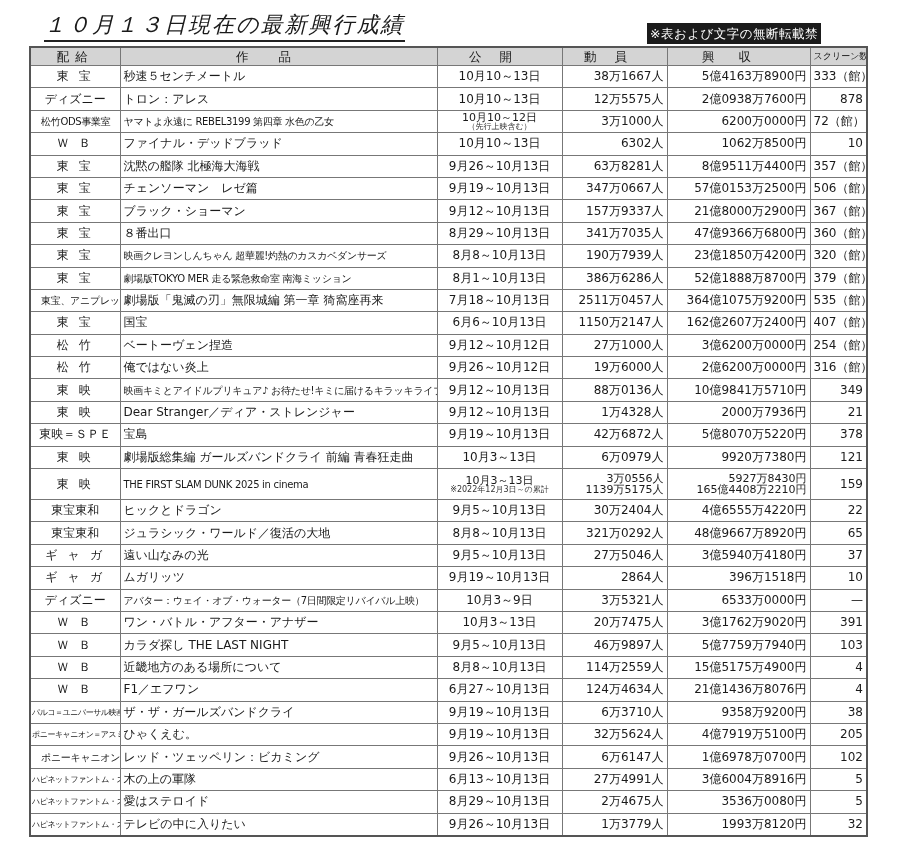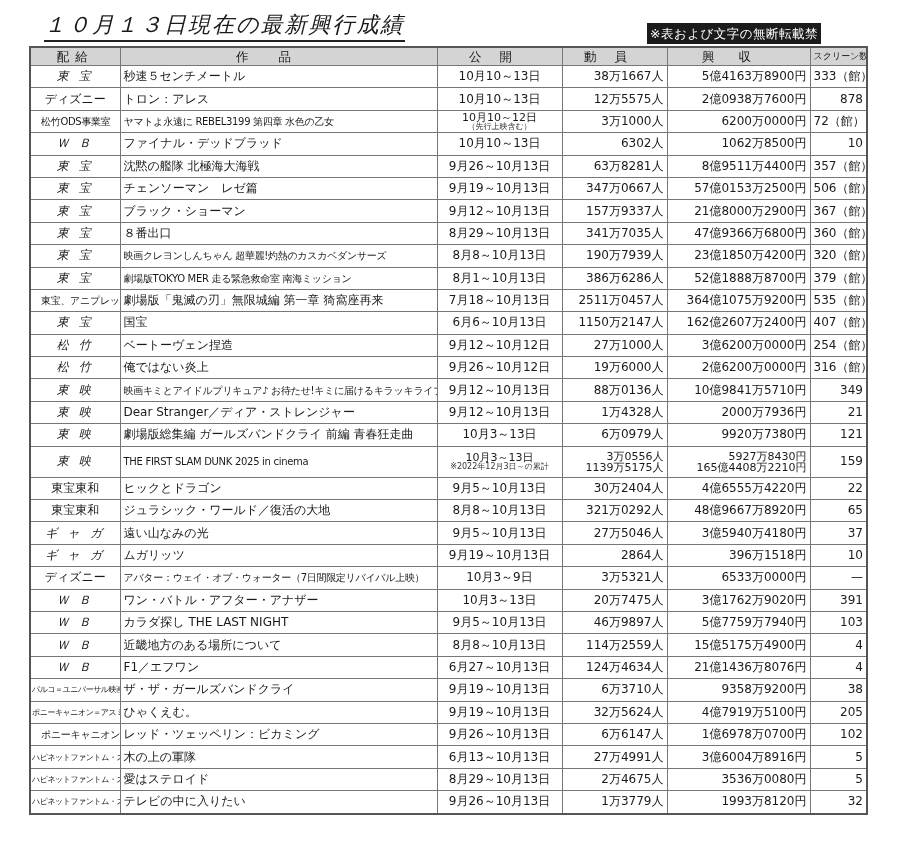--- a/index.html
+++ b/index.html
@@ -24,21 +24,21 @@
     table.grid th, table.grid td {
       border: 1px solid #777;
       font-size: 12px; line-height: 13px; padding: 0 3px;
       white-space: nowrap; overflow: hidden;
       font-weight: normal;
     }
     table.grid th { background: #d4d4d4; height: 17px; letter-spacing: 6px; text-align: center; font-size: 12.5px; }
     table.grid th.small { letter-spacing: 0; font-size: 9px; }
     table.grid td { height: 21.4px; }
     td.dist { text-align: center; letter-spacing: 0; }
-    td.dist.sp { letter-spacing: 10px; padding-left: 10px; font-style: italic; }
+    td.dist.sp { letter-spacing: 10px; padding-left: 10px; }
     td.dist.tiny { font-size: 8px; letter-spacing: -0.5px; padding: 0 1px; }
     td.dist.small { font-size: 10px; letter-spacing: -0.3px; padding: 0 10px; }
     td.title-cell { text-align: left; padding-left: 8px; }
     td.title-cell.small { font-size: 10px; letter-spacing: -0.3px; }
     td.period { text-align: center; }
     td.num { text-align: right; padding-right: 6px; }
     td.screens { text-align: right; padding: 0 2px; }
     .sub { display: block; font-size: 8px; line-height: 8px; color: #333; }
     .two { display: block; line-height: 11px; font-size: 11px; }
     tr.tall td { height: 30px; }
@@ -194,20 +194,28 @@
       </tr>
       <tr>
         <td class="dist sp">東映</td>
         <td class="title-cell">Dear Stranger／ディア・ストレンジャー</td>
         <td class="period">9月12～10月13日</td>
         <td class="num">1万4328人</td>
         <td class="num">2000万7936円</td>
         <td class="screens">21</td>
       </tr>
       <tr>
+        <td class="dist">東映＝ＳＰＥ</td>
+        <td class="title-cell">宝島</td>
+        <td class="period">9月19～10月13日</td>
+        <td class="num">42万6872人</td>
+        <td class="num">5億8070万5220円</td>
+        <td class="screens">378</td>
+      </tr>
+      <tr>
         <td class="dist sp">東映</td>
         <td class="title-cell">劇場版総集編 ガールズバンドクライ 前編 青春狂走曲</td>
         <td class="period">10月3～13日</td>
         <td class="num">6万0979人</td>
         <td class="num">9920万7380円</td>
         <td class="screens">121</td>
       </tr>
       <tr class="tall">
         <td class="dist sp">東映</td>
         <td class="title-cell small">THE FIRST SLAM DUNK 2025 in cinema</td>

